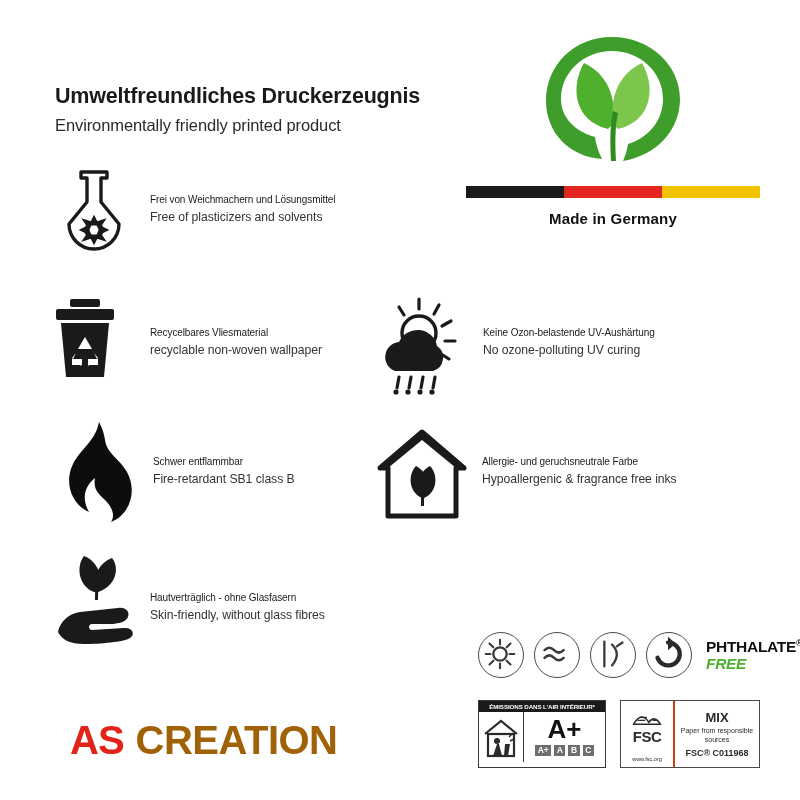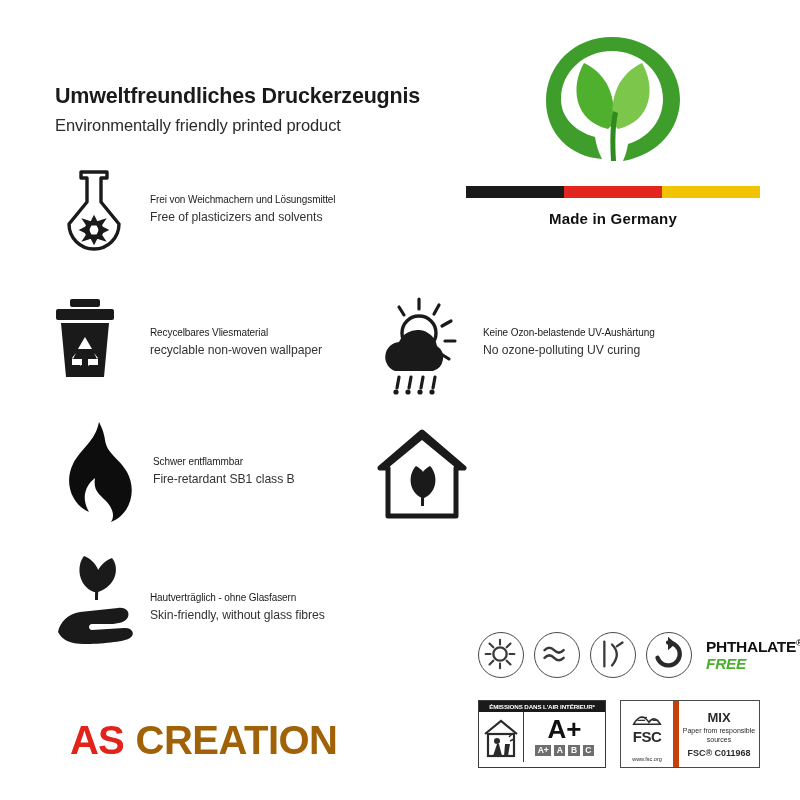--- a/index.html
+++ b/index.html
@@ -253,21 +253,21 @@
     top: 700px;
     width: 140px;
     height: 68px;
     border: 1.4px solid #4a4a4a;
     box-sizing: border-box;
     display: flex;
     background: #fff;
   }
   .fsc-left {
     width: 52px;
-    border-right: 6px solid #c2410c;
+    border-right: 2px solid #c2410c;
     display: flex;
     flex-direction: column;
     align-items: center;
     justify-content: center;
   }
   .fsc-left .fsc-word {
     font-size: 15px;
     font-weight: bold;
     color: #2b2b2b;
     letter-spacing: -0.5px;
@@ -429,20 +429,24 @@
     <div class="icon">
       <svg viewBox="0 0 110 110" width="110" height="110" aria-hidden="true">
         <path d="M10 48 L52 12 L94 48 L86 48 L86 96 L18 96 L18 48 Z" fill="none" stroke="#1a1a1a" stroke-width="5" stroke-linejoin="round"></path>
         <path d="M10 48 L52 12 L94 48 L86 48 L52 20 L18 48 Z" fill="#1a1a1a"></path>
         <g>
           <path d="M52 78 C38 72 38 54 46 46 C58 52 60 68 54 76 Z" fill="#1a1a1a"></path>
           <path d="M54 78 C68 72 68 54 60 46 C48 52 46 68 52 76 Z" fill="#1a1a1a"></path>
           <path d="M51 86 C51 76 51 68 53 62 L56 63 C54 70 54 78 54 86 Z" fill="#1a1a1a"></path>
         </g>
       </svg>
+    </div>
+    <div class="texts">
+      <div class="f-de">Allergie- und geruchsneutrale Farbe</div>
+      <div class="f-en">Hypoallergenic &amp; fragrance free inks</div>
     </div>
   </div>
 
   <div class="feature" id="feat-skin">
     <div class="icon">
       <svg viewBox="0 0 105 100" width="105" height="100" aria-hidden="true">
         <path d="M54 44 C38 38 36 18 44 8 C60 14 64 34 58 44 Z" fill="#1a1a1a"></path>
         <path d="M58 44 C76 38 80 20 72 10 C56 16 52 34 56 44 Z" fill="#1a1a1a"></path>
         <path d="M55 52 C55 44 55 38 57 32 L60 33 C58 40 58 46 58 52 Z" fill="#1a1a1a"></path>
         <path d="M18 84 C20 74 28 66 40 64 L78 60 C86 59 90 64 88 69 C86 74 78 76 70 76 L52 76 C48 76 48 82 52 82 L84 80 C92 79 96 86 90 90 C84 94 60 96 44 96 C30 96 22 92 18 84 Z" fill="#1a1a1a"></path>

